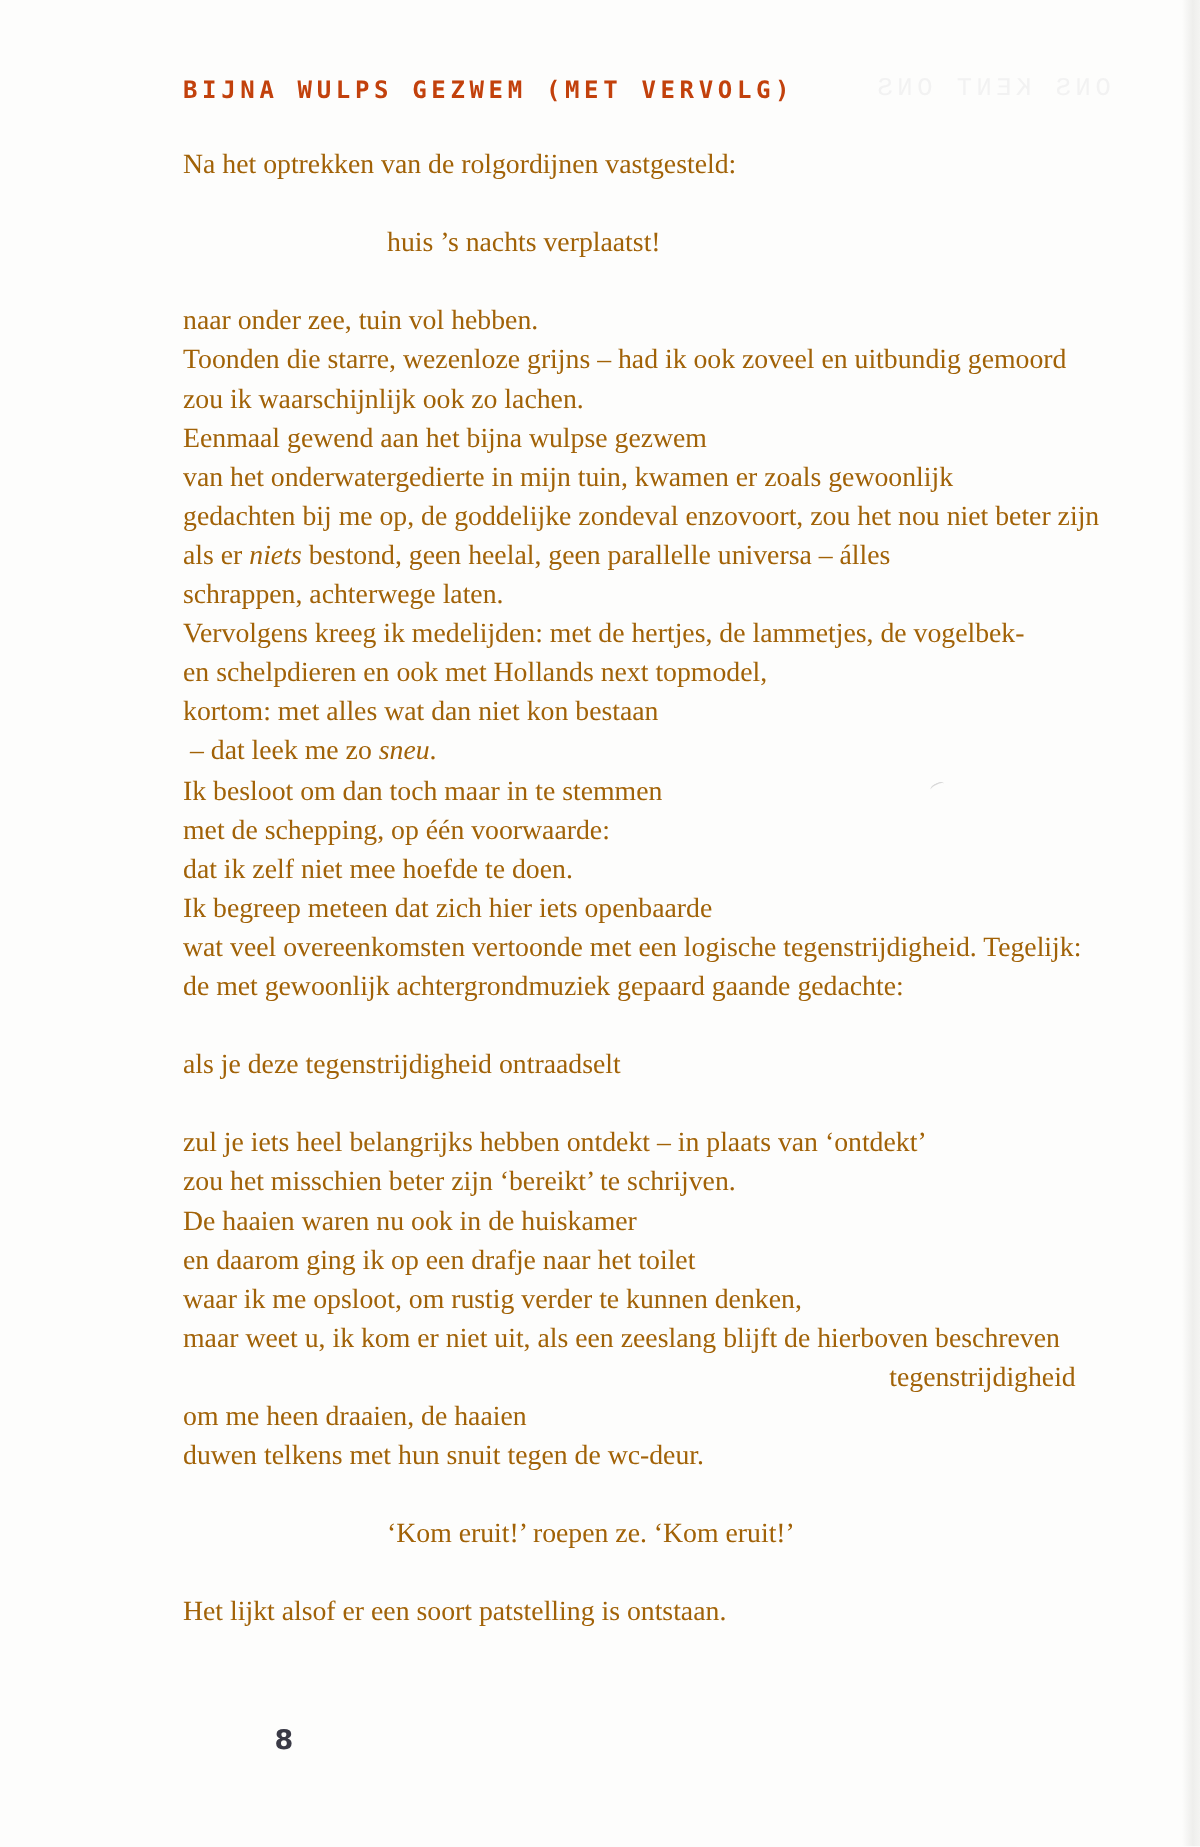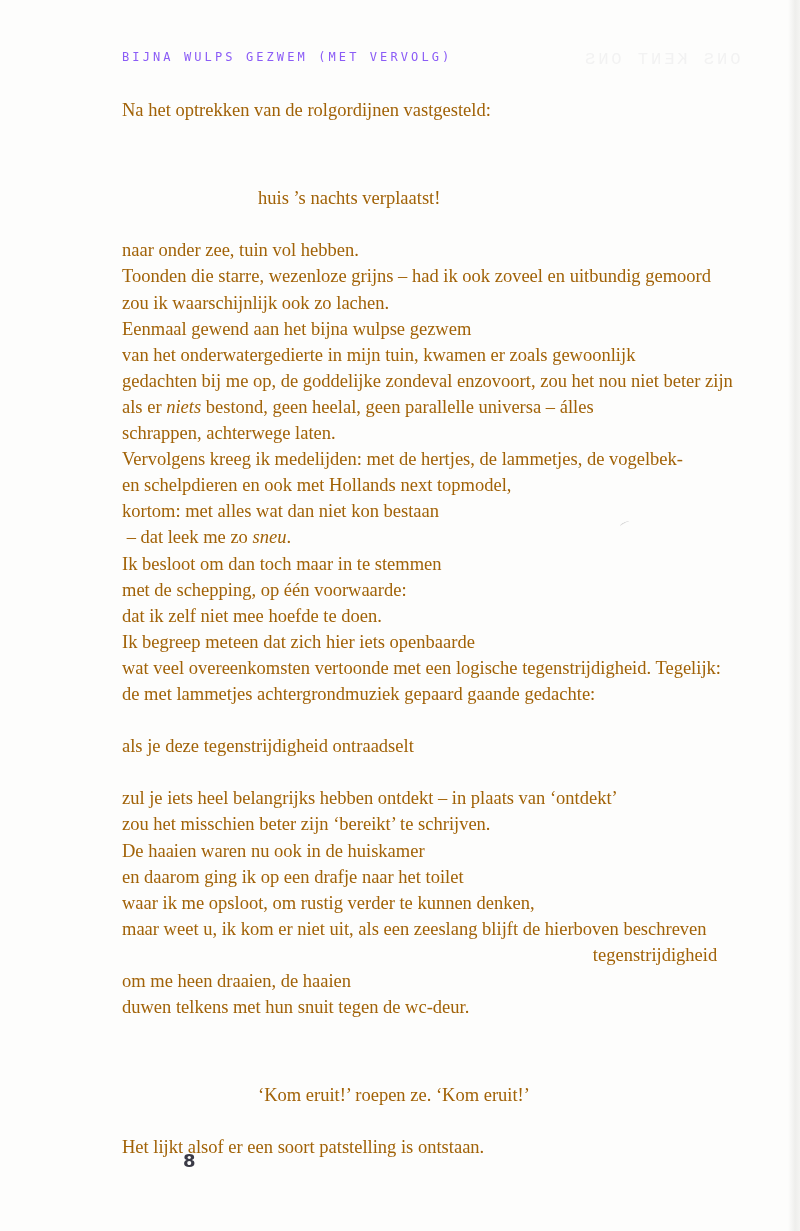--- a/index.html
+++ b/index.html
@@ -38,42 +38,42 @@
       letter-spacing: 3px;
       color: #f2f2f2;
       transform: scaleX(-1);
       white-space: pre;
     }
     .running-head {
       position: absolute;
       left: 122px;
       top: 50px;
       font-family: "DejaVu Sans Mono", "Liberation Mono", monospace;
-      font-size: 12px;
+      font-size: 16px;
       letter-spacing: 3.1px;
-      color: #8b5cf6;
+      color: #c2410c;
       white-space: pre;
-      font-weight: normal;
+      font-weight: bold;
     }
     .body-text {
       position: absolute;
       left: 122px;
       top: 97px;
       width: 660px;
       font-size: 18.5px;
       line-height: 26.1px;
       color: #a16207;
     }
     .line {
       display: block;
       white-space: pre;
       height: 26.1px;
     }
     .line.blank { }
-    .line.indent-center { padding-left: 136px; margin-top: 36px; }
+    .line.indent-center { padding-left: 136px; }
     .line.indent-right { padding-left: 406px; text-align: center; }
     em { }
     .page-number {
       position: absolute;
       left: 183px;
       top: 1150px;
       font-family: "DejaVu Sans", "Liberation Sans", sans-serif;
       font-weight: bold;
       font-size: 18px;
       color: #3a3a46;
@@ -111,21 +111,21 @@
       <div class="line"><span>schrappen, achterwege laten.</span></div>
       <div class="line"><span>Vervolgens kreeg ik medelijden: met de hertjes, de lammetjes, de vogelbek-</span></div>
       <div class="line"><span>en schelpdieren en ook met Hollands next topmodel,</span></div>
       <div class="line"><span>kortom: met alles wat dan niet kon bestaan</span></div>
       <div class="line"><span> – dat leek me zo </span><em>sneu</em><span>.</span></div>
       <div class="line"><span>Ik besloot om dan toch maar in te stemmen</span></div>
       <div class="line"><span>met de schepping, op één voorwaarde:</span></div>
       <div class="line"><span>dat ik zelf niet mee hoefde te doen.</span></div>
       <div class="line"><span>Ik begreep meteen dat zich hier iets openbaarde</span></div>
       <div class="line"><span>wat veel overeenkomsten vertoonde met een logische tegenstrijdigheid. Tegelijk:</span></div>
-      <div class="line"><span>de met lammetjes achtergrondmuziek gepaard gaande gedachte:</span></div>
+      <div class="line"><span>de met gewoonlijk achtergrondmuziek gepaard gaande gedachte:</span></div>
       <div class="line blank"></div>
       <div class="line"><span>als je deze tegenstrijdigheid ontraadselt</span></div>
       <div class="line blank"></div>
       <div class="line"><span>zul je iets heel belangrijks hebben ontdekt – in plaats van ‘ontdekt’</span></div>
       <div class="line"><span>zou het misschien beter zijn ‘bereikt’ te schrijven.</span></div>
       <div class="line"><span>De haaien waren nu ook in de huiskamer</span></div>
       <div class="line"><span>en daarom ging ik op een drafje naar het toilet</span></div>
       <div class="line"><span>waar ik me opsloot, om rustig verder te kunnen denken,</span></div>
       <div class="line"><span>maar weet u, ik kom er niet uit, als een zeeslang blijft de hierboven beschreven</span></div>
       <div class="line indent-right"><span>tegenstrijdigheid</span></div>

